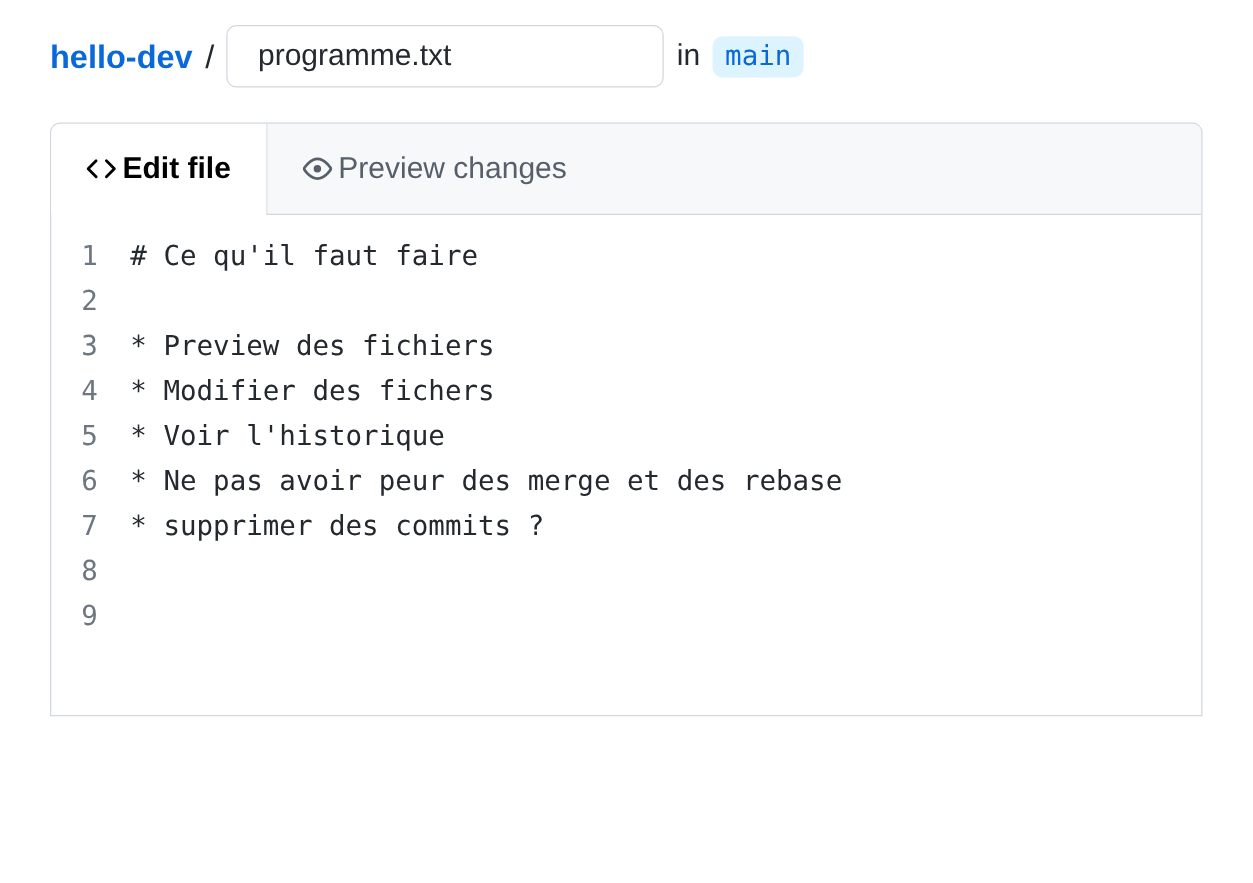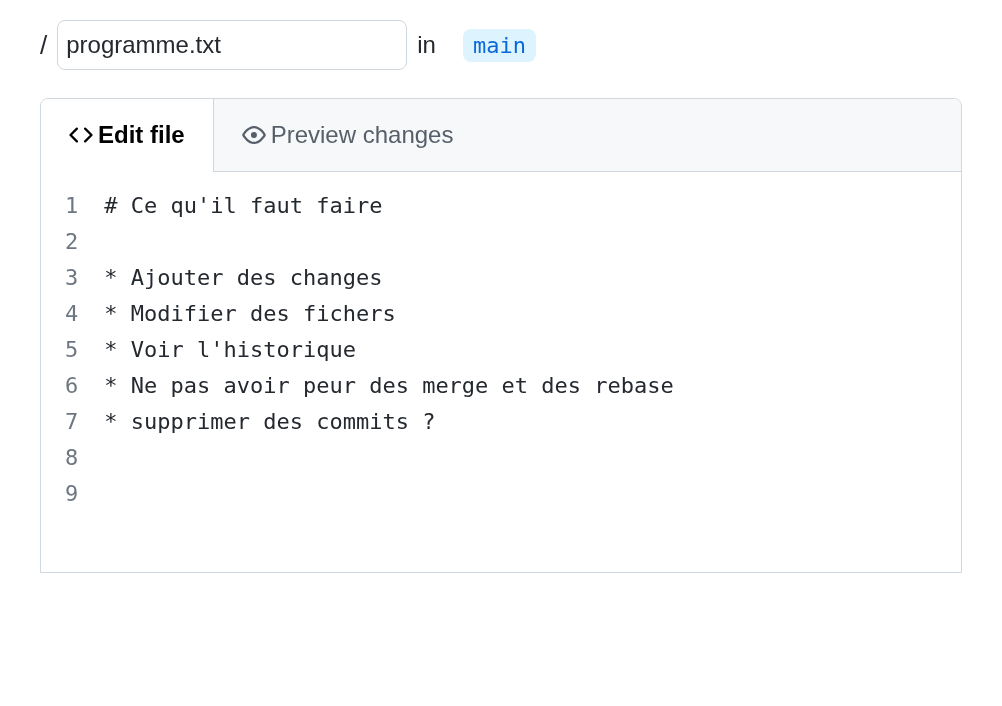--- a/index.html
+++ b/index.html
@@ -22,39 +22,38 @@
     .repo-link {
       color: #0969da;
       font-weight: 600;
       text-decoration: none;
     }
     .separator {
       color: #24292f;
     }
     .filename-input {
       font-size: 24px;
-      padding: 10px 8px;
+      padding: 10px 24px;
       border: 1px solid #d0d7de;
       border-radius: 8px;
       width: 350px;
       color: #24292f;
       font-family: inherit;
     }
     .in-label {
       color: #24292f;
       font-size: 24px;
     }
     .branch-badge {
       background: #ddf4ff;
       color: #0969da;
       padding: 4px 10px;
       border-radius: 8px;
       font-family: ui-monospace, SFMono-Regular, "SF Mono", Menlo, Consolas, monospace;
       font-size: 22px;
-      margin-left: 17px;
     }
     .editor-container {
       border: 1px solid #d0d7de;
       border-radius: 8px 8px 0 0;
       overflow: hidden;
     }
     .tabs {
       display: flex;
       background: #f6f8fa;
       border-bottom: 1px solid #d0d7de;
@@ -110,20 +109,21 @@
     .code-content div {
       line-height: 36px;
       white-space: pre;
       min-height: 36px;
     }
   </style>
 </head>
 <body>
 
 <div class="breadcrumb">
+  <a href="#" class="repo-link">hello-dev</a>
   <span class="separator">/</span>
   <input type="text" class="filename-input" value="programme.txt" style="">
   <span class="in-label">in</span>
   <span class="branch-badge">main</span>
 </div>
 
 <div class="editor-container">
   <div class="tabs">
     <button class="tab active">
       <span class="tab-icon">
@@ -150,21 +150,21 @@
         <div>4</div>
         <div>5</div>
         <div>6</div>
         <div>7</div>
         <div>8</div>
         <div>9</div>
       </div>
     <div class="code-content" id="code-content">
         <div># Ce qu'il faut faire</div>
         <div></div>
-        <div>* Ajouter des changes</div>
+        <div>* Preview des fichiers</div>
         <div>* Modifier des fichers</div>
         <div>* Voir l'historique</div>
         <div>* Ne pas avoir peur des merge et des rebase</div>
         <div>* supprimer des commits ?</div>
         <div></div>
       </div>
   </div>
 </div>
 
 </body></html>

